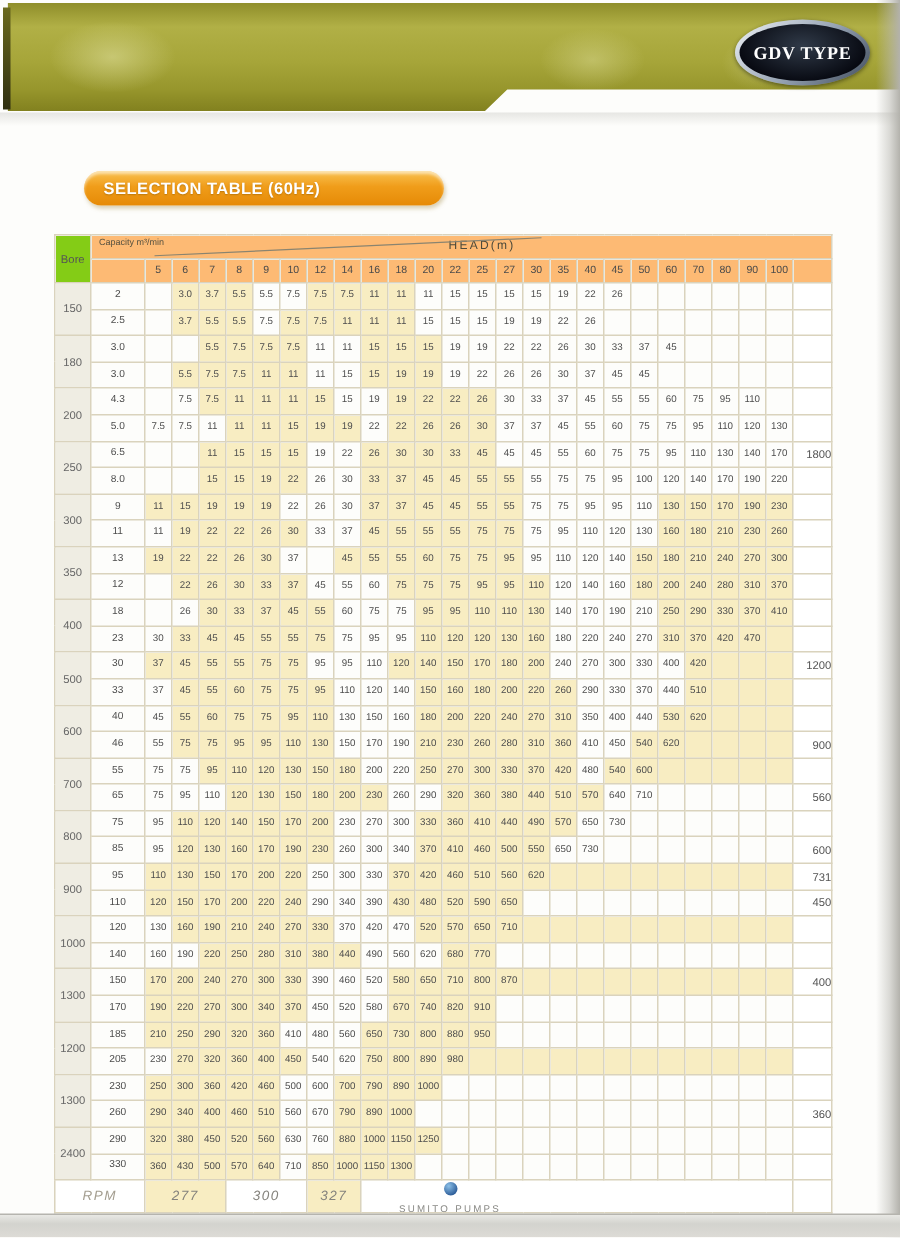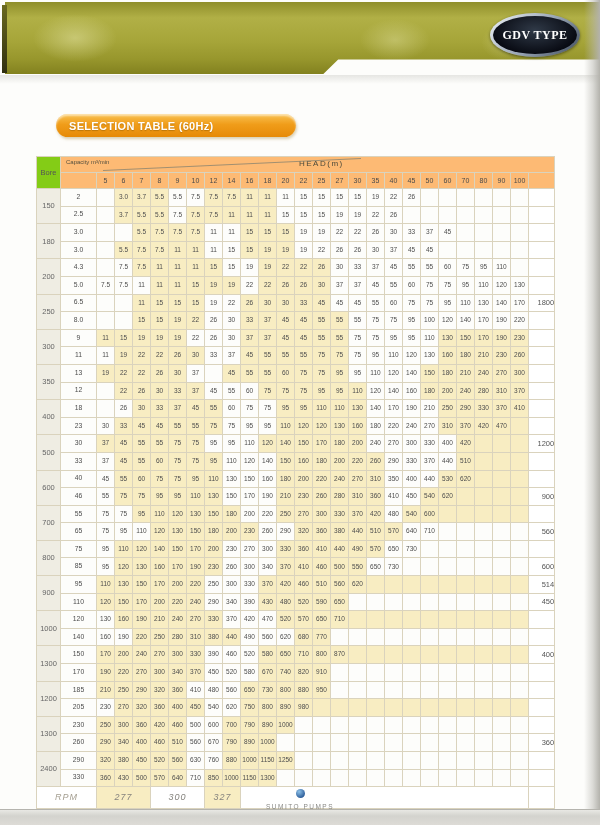--- a/index.html
+++ b/index.html
@@ -799,21 +799,21 @@
             <td class="d hl">620</td>
             <td class="d hl"></td>
             <td class="d hl"></td>
             <td class="d hl"></td>
             <td class="d hl"></td>
             <td class="d hl"></td>
             <td class="d hl"></td>
             <td class="d hl"></td>
             <td class="d hl"></td>
             <td class="d hl"></td>
-            <td class="rpm-side">514</td>
+            <td class="rpm-side">731</td>
           </tr>
           <tr>
             <td class="cap">110</td>
             <td class="d hl">120</td>
             <td class="d hl">150</td>
             <td class="d hl">170</td>
             <td class="d hl">200</td>
             <td class="d hl">220</td>
             <td class="d hl">240</td>
             <td class="d">290</td>

